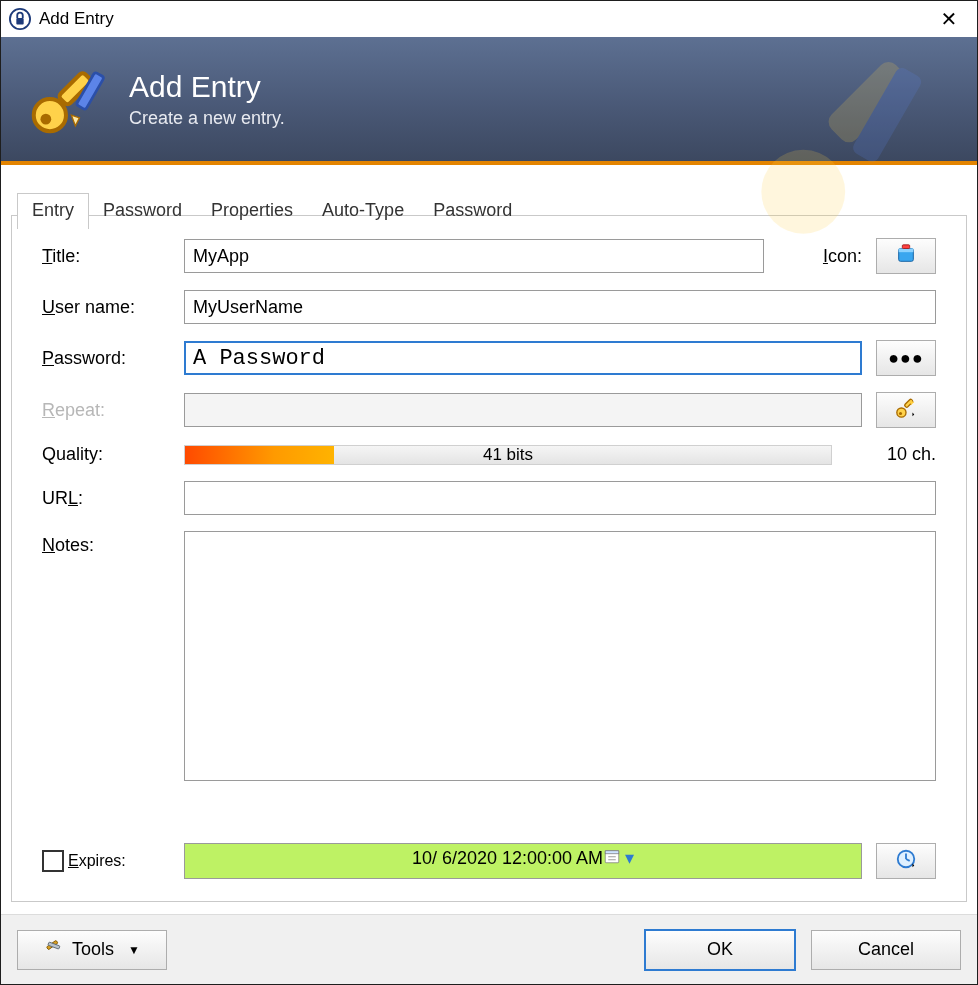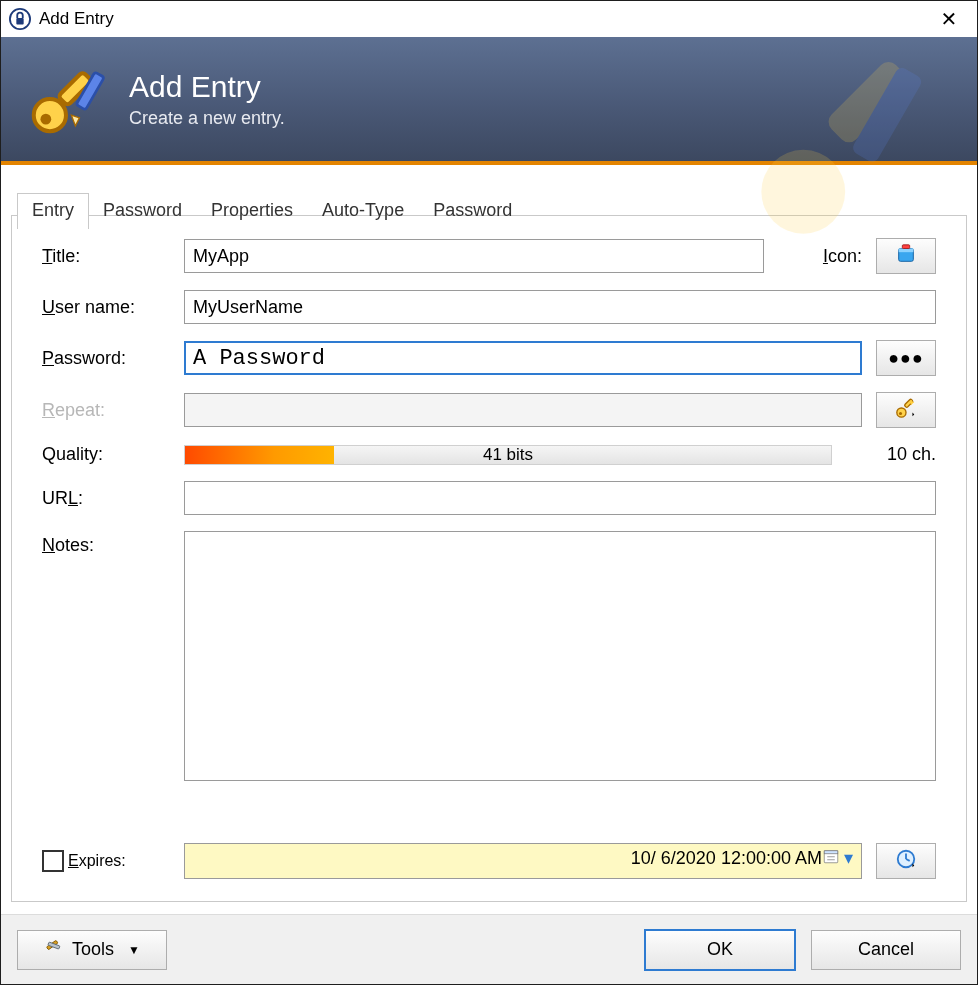--- a/index.html
+++ b/index.html
@@ -44,21 +44,21 @@
   .qbar { flex:1; height:20px; background: linear-gradient(#f5f5f5,#e4e4e4); border:1px solid #d0d0d0; position:relative; overflow:hidden; }
   .qbar-fill { position:absolute; left:0; top:0; bottom:0; background: linear-gradient(to right,#ff4a00 0%, #ff9a00 60%, #ffb300 100%); }
   .qbar-text { position:absolute; left:0; right:0; top:0; bottom:0; display:flex; align-items:center; justify-content:center; font-size:17px; color:#000; }
   .chcount { width:90px; text-align:right; font-size:18px; }
 
   textarea.notes { flex:1; height:250px; border:1px solid #9a9a9a; padding:6px 8px; font-size:17px; font-family: inherit; resize:none; }
 
   .expires-row { display:flex; align-items:center; gap:14px; margin-top:8px; }
   .chk-wrap { display:flex; align-items:center; gap:4px; width:128px; }
   .chk { width:22px; height:22px; border:2px solid #333; background:#fff; }
-  .date-input { flex:1; height:36px; border:1px solid #9a9a9a; padding:2px 8px 8px 8px; font-size:18px; display:flex; align-items:center; justify-content:flex-end; background:#fef9c3; }
+  .date-input { flex:1; height:36px; border:1px solid #9a9a9a; padding:2px 8px 8px 8px; font-size:18px; display:flex; align-items:center; justify-content:center; background:#bef264; }
   .date-dd { display:flex; align-items:center; gap:4px; }
 
   .footer { height:70px; display:flex; align-items:center; padding:0 16px; gap:16px; background:#f0f0f0; border-top:1px solid #dcdcdc; margin-top:4px;}
   .footer .spacer { flex:1; }
   .btn { height:40px; min-width:150px; background: linear-gradient(#fdfdfd,#e6e6e6); border:1px solid #adadad; font-size:18px; display:flex; align-items:center; justify-content:center; gap:8px; cursor:pointer; padding:0 18px;}
   .btn.default { outline:2px solid #2e7bd1; outline-offset:-1px; }
   .dd-arrow { margin-left:6px; font-size:12px;}
 </style>
 </head>
 <body>

